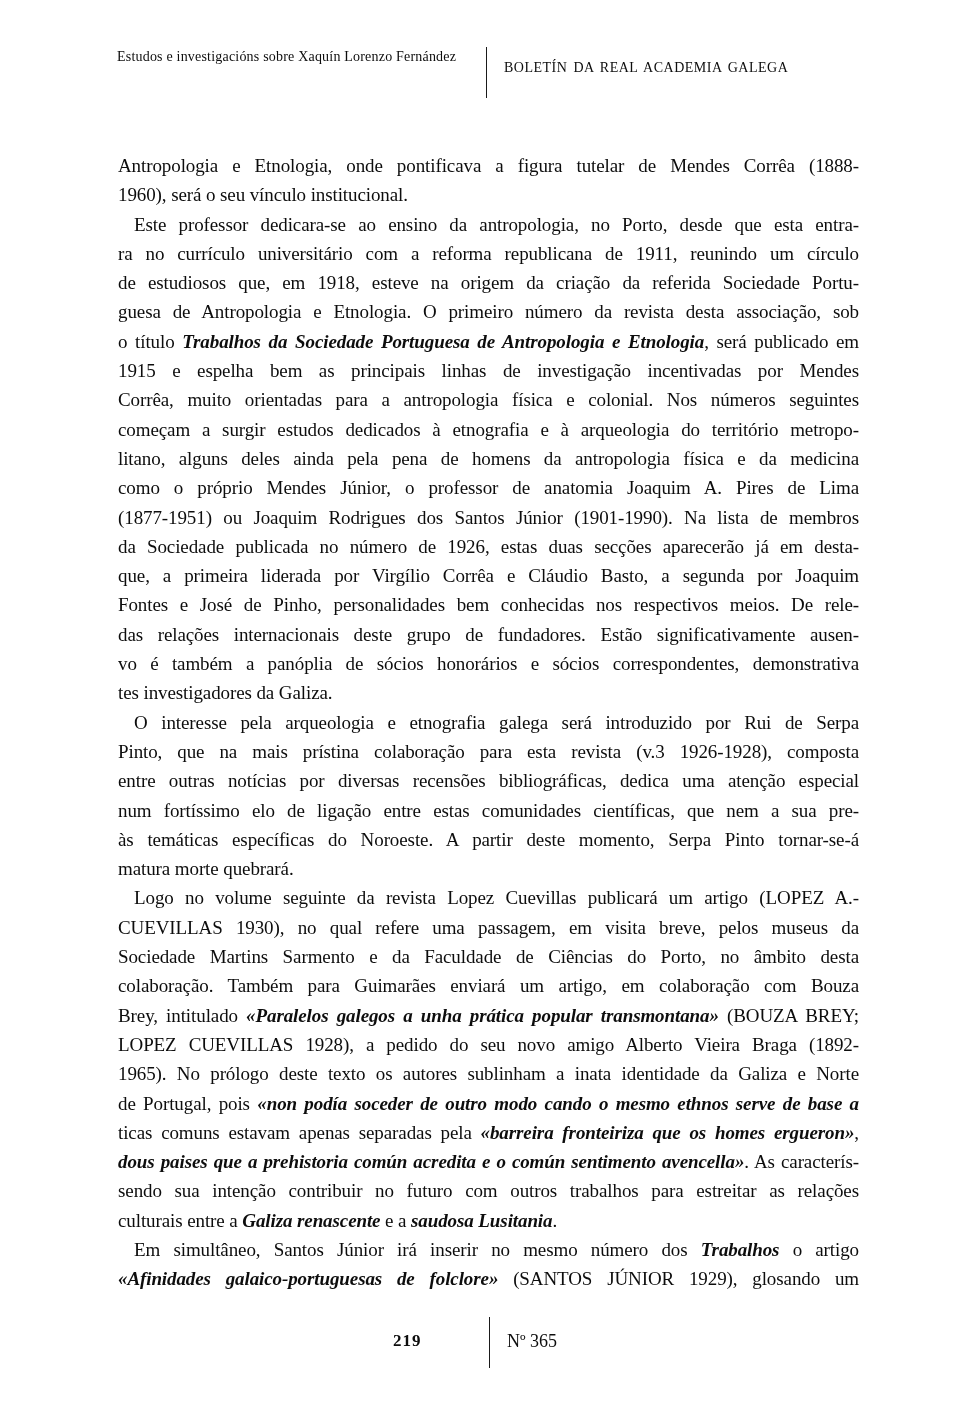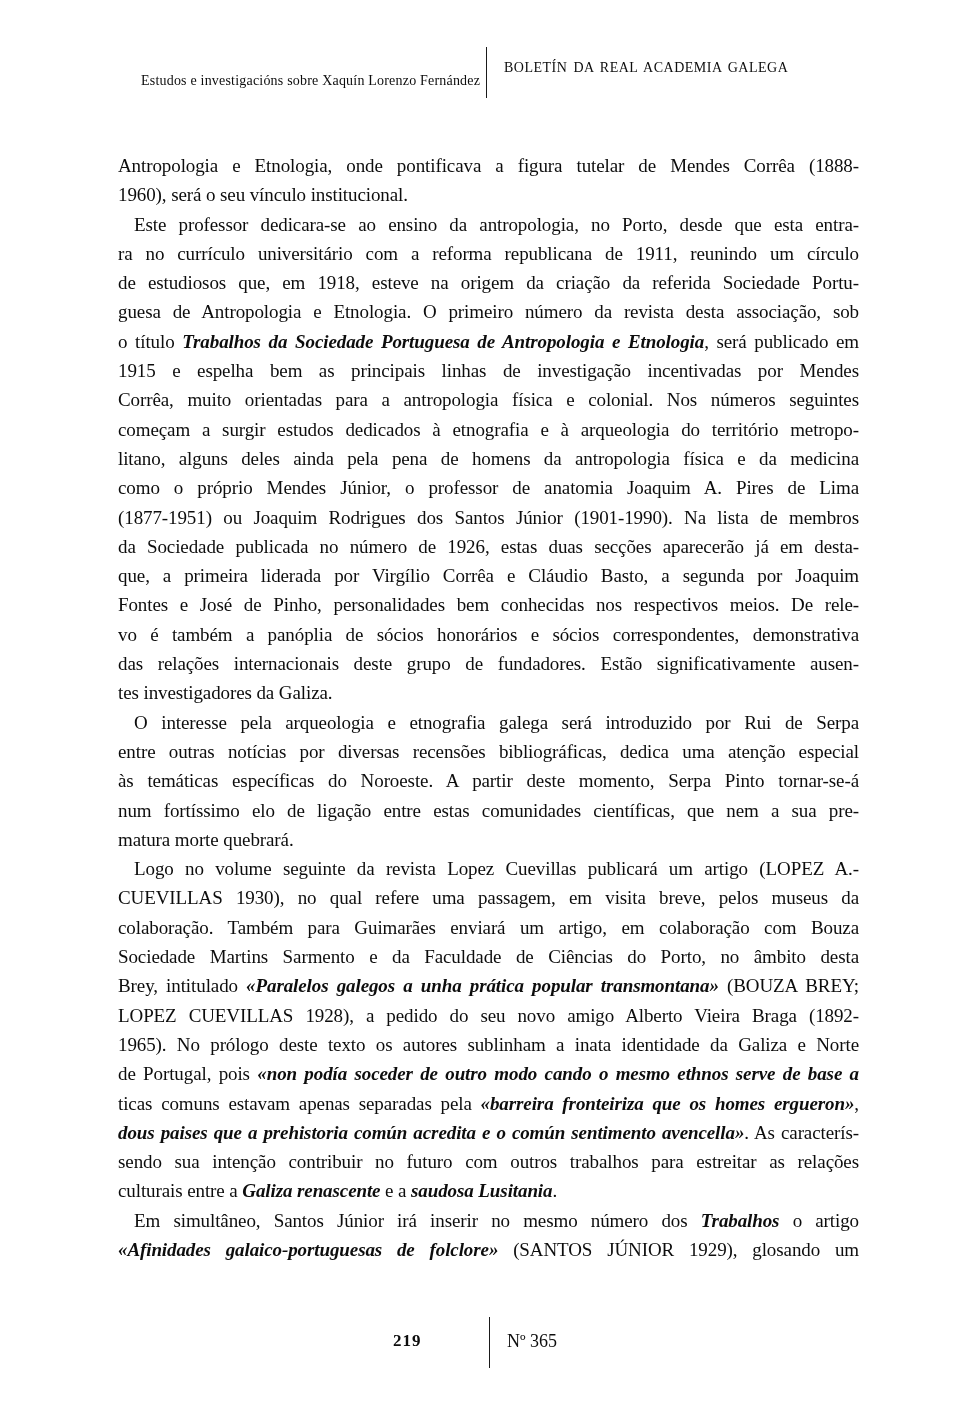--- a/index.html
+++ b/index.html
@@ -6,22 +6,22 @@
   html, body { background:#ffffff; }
   .page {
     position:relative;
     width:975px; height:1417px;
     background:#ffffff;
     color:#0d0d0d;
     font-family:"Liberation Serif", serif;
     overflow:hidden;
   }
   .hdr-left {
-    position:absolute; left:117px; top:73px;
-    font-size:14px; letter-spacing:0.2px; white-space:nowrap;margin-left:24px;
+    position:absolute; left:117px; top:49px;
+    font-size:14px; letter-spacing:0.2px; white-space:nowrap;
   }
   .hdr-right {
     position:absolute; left:504px; top:60px;
     font-size:14px; letter-spacing:0.5px; word-spacing:2px; white-space:nowrap;
   }
   .vline { position:absolute; width:1px; background:#1a1a1a; }
   .vline.top { left:486px; top:47px; height:51px; }
   .vline.bottom { left:489px; top:1317px; height:51px; }
   .body-text {
     position:absolute; left:118px; top:151px; width:741px;
@@ -65,32 +65,33 @@
       <div class="line just"><span>o título </span><span class="it">Trabalhos da Sociedade Portuguesa de Antropologia e Etnologia</span><span>, será publicado em</span></div>
       <div class="line just"><span>1915 e espelha bem as principais linhas de investigação incentivadas por Mendes</span></div>
       <div class="line just"><span>Corrêa, muito orientadas para a antropologia física e colonial. Nos números seguintes</span></div>
       <div class="line just"><span>começam a surgir estudos dedicados à etnografia e à arqueologia do território metropo-</span></div>
       <div class="line just"><span>litano, alguns deles ainda pela pena de homens da antropologia física e da medicina</span></div>
       <div class="line just"><span>como o próprio Mendes Júnior, o professor de anatomia Joaquim A. Pires de Lima</span></div>
       <div class="line just"><span>(1877-1951) ou Joaquim Rodrigues dos Santos Júnior (1901-1990). Na lista de membros</span></div>
       <div class="line just"><span>da Sociedade publicada no número de 1926, estas duas secções aparecerão já em desta-</span></div>
       <div class="line just"><span>que, a primeira liderada por Virgílio Corrêa e Cláudio Basto, a segunda por Joaquim</span></div>
       <div class="line just"><span>Fontes e José de Pinho, personalidades bem conhecidas nos respectivos meios. De rele-</span></div>
+      <div class="line just"><span>das relações internacionais deste grupo de fundadores. Estão significativamente ausen-</span></div>
       <div class="line just"><span>vo é também a panóplia de sócios honorários e sócios correspondentes, demonstrativa</span></div>
-      <div class="line just"><span>das relações internacionais deste grupo de fundadores. Estão significativamente ausen-</span></div>
       <div class="line"><span>tes investigadores da Galiza.</span></div>
       <div class="line just ind"><span>O interesse pela arqueologia e etnografia galega será introduzido por Rui de Serpa</span></div>
+      <div class="line just"><span>Pinto, que na mais prístina colaboração para esta revista (v.3 1926-1928), composta</span></div>
       <div class="line just"><span>entre outras notícias por diversas recensões bibliográficas, dedica uma atenção especial</span></div>
+      <div class="line just"><span>num fortíssimo elo de ligação entre estas comunidades científicas, que nem a sua pre-</span></div>
       <div class="line just"><span>às temáticas específicas do Noroeste. A partir deste momento, Serpa Pinto tornar-se-á</span></div>
-      <div class="line just"><span>num fortíssimo elo de ligação entre estas comunidades científicas, que nem a sua pre-</span></div>
       <div class="line"><span>matura morte quebrará.</span></div>
       <div class="line just ind"><span>Logo no volume seguinte da revista Lopez Cuevillas publicará um artigo (LOPEZ A.-</span></div>
       <div class="line just"><span>CUEVILLAS 1930), no qual refere uma passagem, em visita breve, pelos museus da</span></div>
+      <div class="line just"><span>Sociedade Martins Sarmento e da Faculdade de Ciências do Porto, no âmbito desta</span></div>
       <div class="line just"><span>colaboração. Também para Guimarães enviará um artigo, em colaboração com Bouza</span></div>
-      <div class="line just"><span>Sociedade Martins Sarmento e da Faculdade de Ciências do Porto, no âmbito desta</span></div>
       <div class="line just"><span>Brey, intitulado </span><span class="it">«Paralelos galegos a unha prática popular transmontana»</span><span> (BOUZA BREY;</span></div>
       <div class="line just"><span>LOPEZ CUEVILLAS 1928), a pedido do seu novo amigo Alberto Vieira Braga (1892-</span></div>
       <div class="line just"><span>1965). No prólogo deste texto os autores sublinham a inata identidade da Galiza e Norte</span></div>
       <div class="line just"><span>de Portugal, pois </span><span class="it">«non podía soceder de outro modo cando o mesmo ethnos serve de base a</span></div>
       <div class="line just"><span>ticas comuns estavam apenas separadas pela </span><span class="it">«barreira fronteiriza que os homes ergueron»</span><span>,</span></div>
       <div class="line just"><span class="it">dous paises que a prehistoria común acredita e o común sentimento avencella»</span><span>. As caracterís-</span></div>
       <div class="line just"><span>sendo sua intenção contribuir no futuro com outros trabalhos para estreitar as relações</span></div>
       <div class="line"><span>culturais entre a </span><span class="it">Galiza renascente</span><span> e a </span><span class="it">saudosa Lusitania</span><span>.</span></div>
       <div class="line just ind"><span>Em simultâneo, Santos Júnior irá inserir no mesmo número dos </span><span class="it">Trabalhos</span><span> o artigo</span></div>
       <div class="line just"><span class="it">«Afinidades galaico-portuguesas de folclore»</span><span> (SANTOS JÚNIOR 1929), glosando um</span></div>

